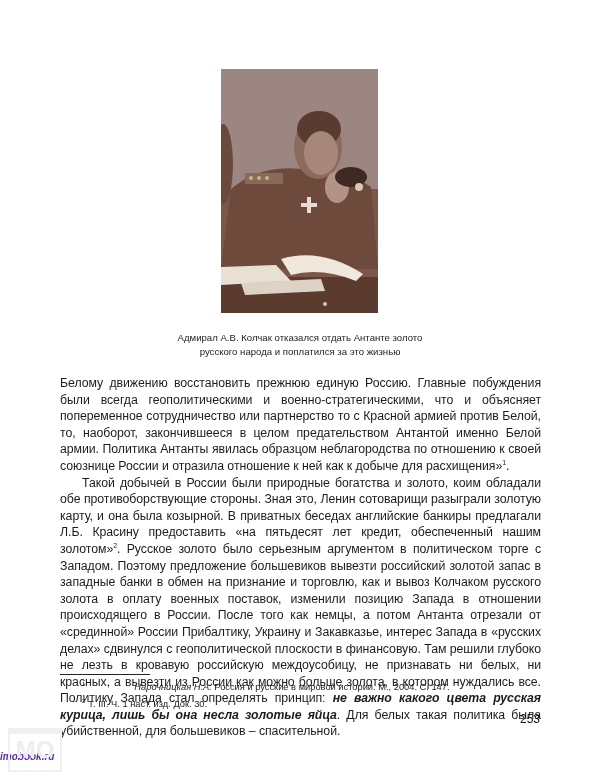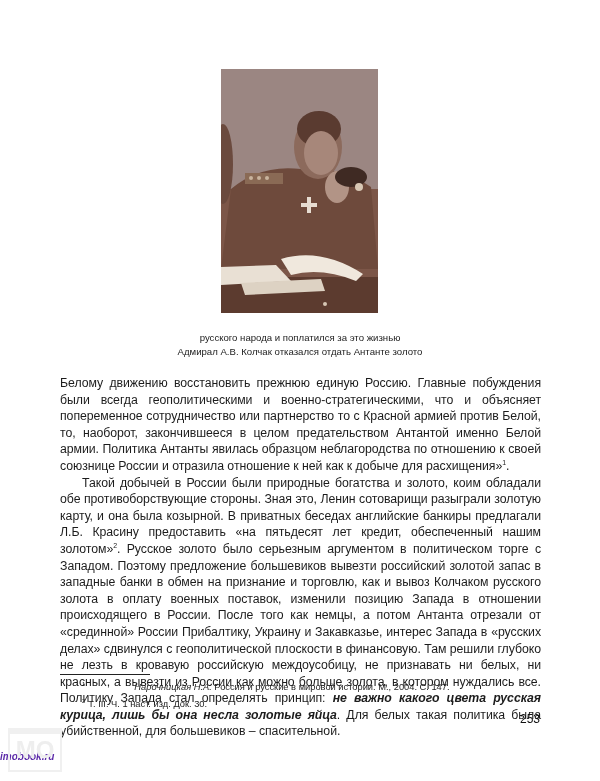--- a/index.html
+++ b/index.html
@@ -80,22 +80,22 @@
     <rect x="0" y="208" width="157" height="36" fill="#5c3b2f"></rect>
 
     <path d="M0 198 L55 196 L70 212 L0 216 Z" fill="#e9e0d4"></path>
     <path d="M60 190 Q100 178 142 205 L135 212 Q100 198 70 206 Z" fill="#f0e8dd"></path>
     <path d="M20 214 L100 210 L104 222 L24 226 Z" fill="#ddd2c3"></path>
     <circle cx="104" cy="235" r="2" fill="#d6c6b4"></circle>
   </svg>
 </div>
 
 <div class="caption">
+  <div>Адмирал А.В. Колчак отказался отдать Антанте золото</div>
   <div>русского народа и поплатился за это жизнью</div>
-  <div>Адмирал А.В. Колчак отказался отдать Антанте золото</div>
 </div>
 
 <div class="body-text">
   <p><span>Белому движению восстановить прежнюю единую Россию. Главные побуждения были всегда геополитическими и военно-стратегическими, что и объясняет попеременное сотрудничество или партнерство то с Красной армией против Белой, то, наоборот, закончившееся в целом предательством Антантой именно Белой армии. Политика Антанты явилась образцом неблагородства по отношению к своей союзнице России и отразила отношение к ней как к добыче для расхищения»</span><sup>1</sup><span>.</span></p>
   <p class="indent"><span>Такой добычей в России были природные богатства и золото, коим обладали обе противоборствующие стороны. Зная это, Ленин сотоварищи разыграли золотую карту, и она была козырной. В приватных беседах английские банкиры предлагали Л.Б. Красину предоставить «на пятьдесят лет кредит, обеспеченный нашим золотом»</span><sup>2</sup><span>. Русское золото было серьезным аргументом в политическом торге с Западом. Поэтому предложение большевиков вывезти российский золотой запас в западные банки в обмен на признание и торговлю, как и вывоз Колчаком русского золота в оплату военных поставок, изменили позицию Запада в отношении происходящего в России. После того как немцы, а потом Антанта отрезали от «срединной» России Прибалтику, Украину и Закавказье, интерес Запада в «русских делах» сдвинулся с геополитической плоскости в финансовую. Там решили глубоко не лезть в кровавую российскую междоусобицу, не признавать ни белых, ни красных, а вывезти из России как можно больше золота, в котором нуждались все. Политику Запада стал определять принцип: </span><span class="bi">не важно какого цвета русская курица, лишь бы она несла золотые яйца</span><span>. Для белых такая политика была убийственной, для большевиков – спасительной.</span></p>
 </div>
 
 <div class="fn-rule"></div>
 
 <div class="footnotes">

